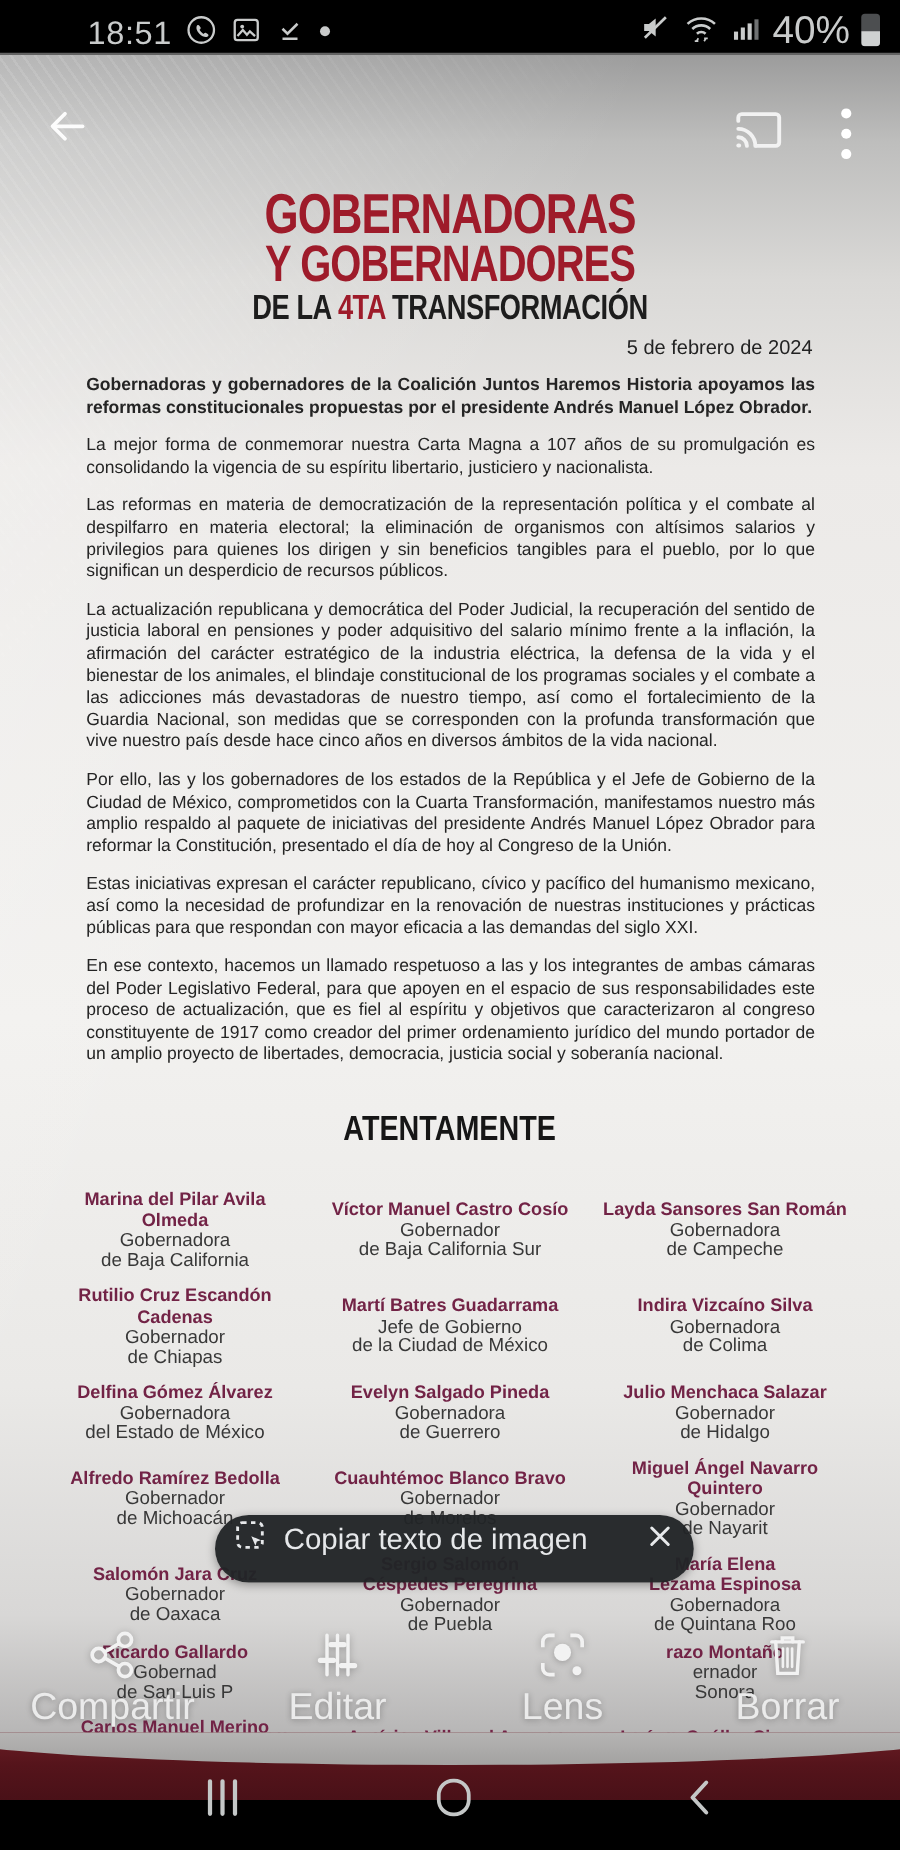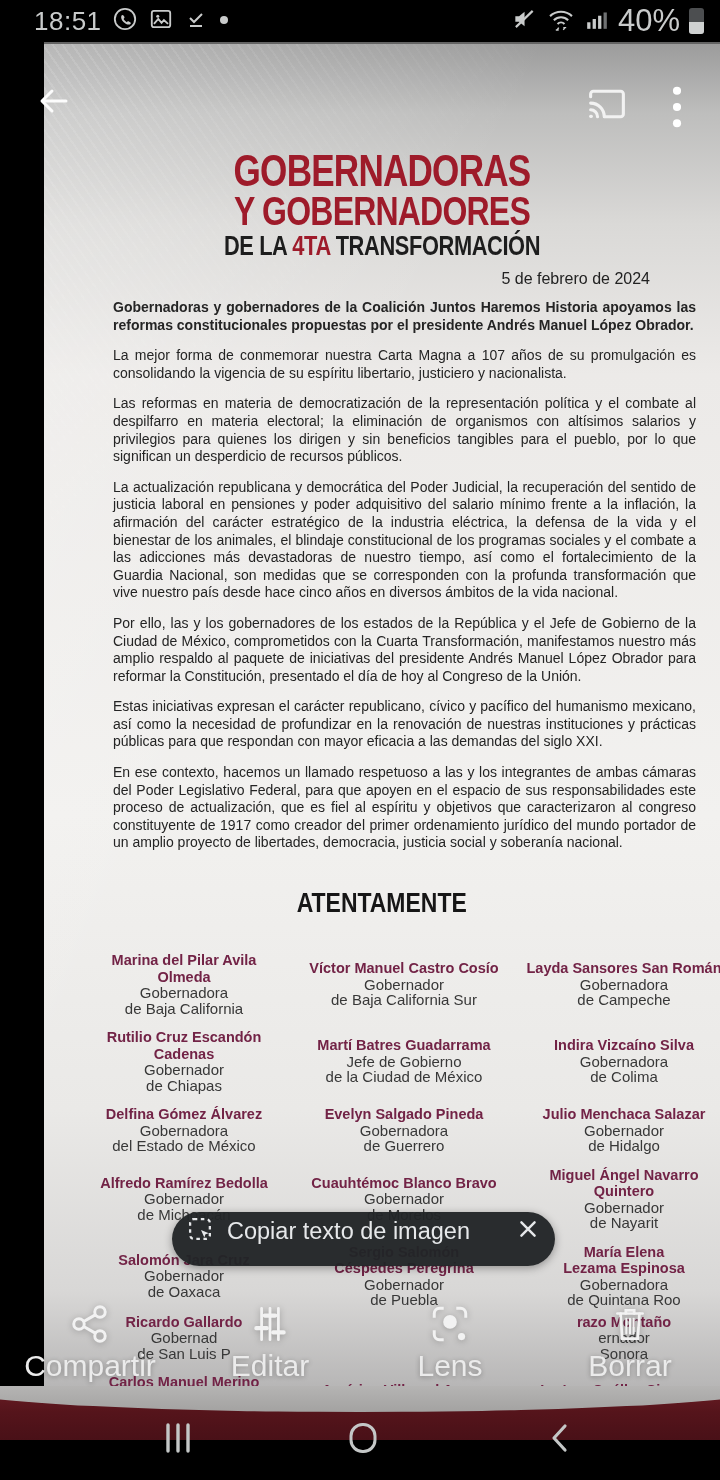--- a/index.html
+++ b/index.html
@@ -1,33 +1,33 @@
 <!DOCTYPE html>
 <html lang="es" style="--title-red: #9e1b2a; --name-maroon: #722346;"><head>
 <meta charset="utf-8">
 <style>
   html,body{margin:0;padding:0;background:#000;}
   .screen{position:relative;width:720px;height:1480px;overflow:hidden;background:#000;
           font-family:"Liberation Sans",sans-serif;}
   
   .statusbar{position:absolute;top:0;left:0;right:0;height:42px;background:#000;z-index:100;
-             display:flex;align-items:center;color:#c9cbcb;}
+             display:flex;align-items:flex-end;color:#c9cbcb;padding-left:36px;}
   .sb-left{display:flex;align-items:center;gap:10px;margin-left:34px;}
   .sb-time{font-size:26px;letter-spacing:.5px;}
   .sb-right{display:flex;align-items:center;gap:9px;margin-left:auto;margin-right:16px;}
   .sb-batt-pct{font-size:31px;}
   .battery{position:relative;width:15px;height:26px;border-radius:3px;background:#4c4e50;overflow:hidden;}
   .battery .fill{position:absolute;left:0;right:0;bottom:0;height:45%;background:#cfd1d1;}
   
   .photo{position:absolute;top:42px;left:0;right:0;height:1402px;overflow:hidden;
     border-top:2px solid #636363;
     background:
       linear-gradient(115deg,rgba(255,255,255,.28) 0%,rgba(255,255,255,0) 38%),
       linear-gradient(180deg,#9c9c9c 0px,#bebebd 70px,#dad9d7 180px,#eceae8 330px,
-                      #f2f1ef 55%,#eae9e7 76%,#d8d7d6 89%,#b6b5b5 96%,#a5a4a4 100%); margin-left: 44px;}
+                      #f2f1ef 55%,#eae9e7 76%,#d8d7d6 89%,#b6b5b5 96%,#a5a4a4 100%);}
   .stripes{position:absolute;top:0;left:0;width:480px;height:520px;pointer-events:none;
     background:repeating-linear-gradient(55deg,rgba(255,255,255,.35) 0 2px,rgba(0,0,0,0) 2px 8px);
     opacity:.35;-webkit-mask-image:linear-gradient(135deg,#000 0%,transparent 55%);
     mask-image:linear-gradient(135deg,#000 0%,transparent 55%);}
   
   .iconbtn{position:absolute;z-index:60;cursor:pointer;}
   
   .doc-title{position:absolute;top:106px;left:0;right:0;text-align:center;z-index:4;}
   .t-line{font-weight:bold;transform:scaleX(.78);transform-origin:50% 50%;white-space:nowrap;}
   .t1{font-size:45px;line-height:41px;color:var(--title-red);letter-spacing:-1px;}

